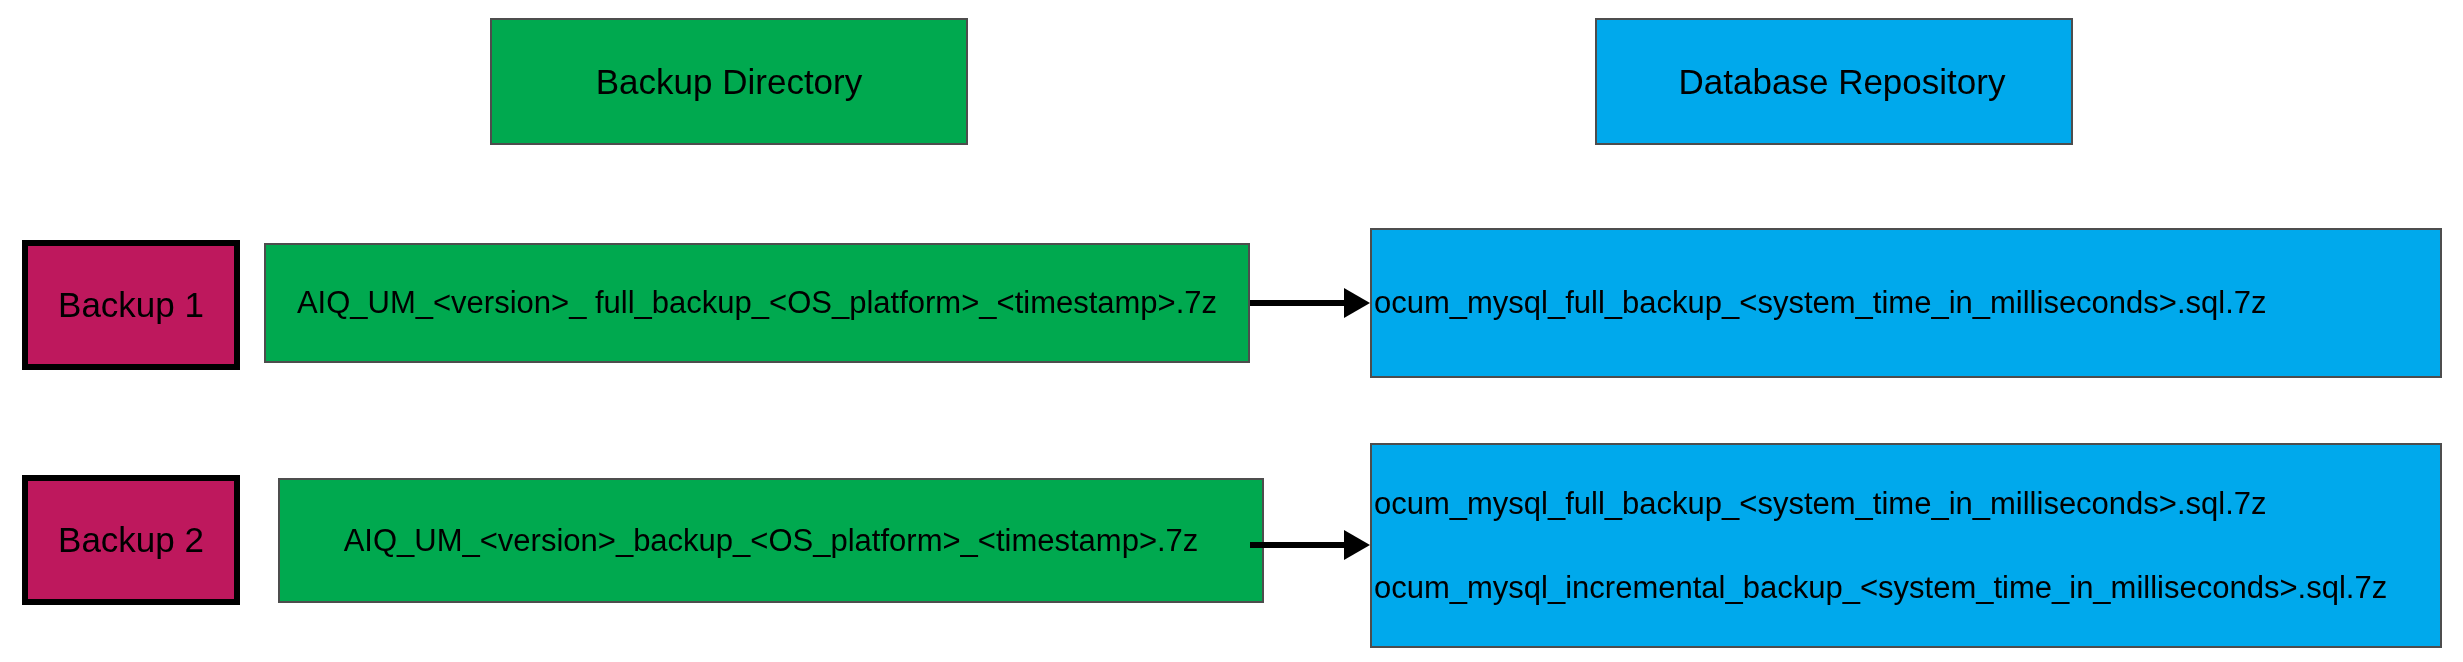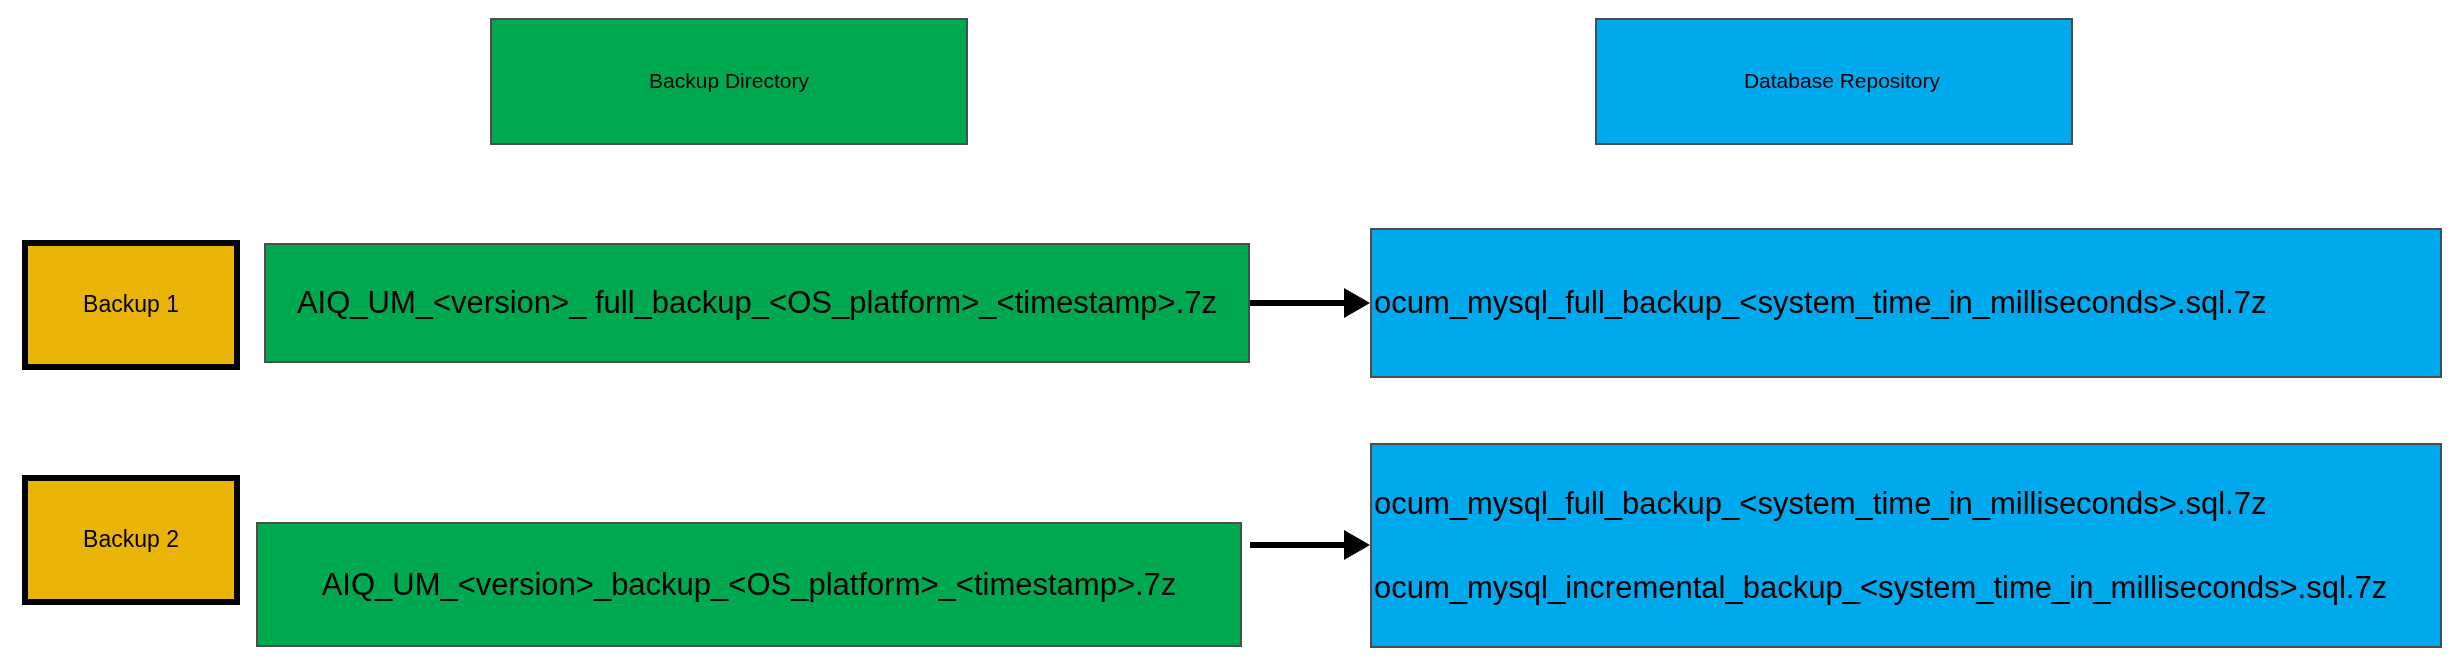--- a/index.html
+++ b/index.html
@@ -23,30 +23,30 @@
     box-sizing: border-box;
     display: flex;
     align-items: center;
     color: #000000;
     line-height: 1.35;
     white-space: nowrap;
   }
   .hdr {
     border: 2px solid #4d4d4d;
     justify-content: center;
-    font-size: 21px;
+    font-size: 35px;
   }
   .hdr-green { background: #00a94f; }
   .hdr-blue  { background: #00a9ec; padding-left: 16px; }
 
   .src-box {
-    background: #eab308;
+    background: #be185d;
     border: 6px solid #000000;
     justify-content: center;
-    font-size: 23px;
+    font-size: 35px;
   }
 
   .file-box {
     border: 2px solid #4d4d4d;
     font-size: 31px;
   }
   .file-green {
     background: #00a94f;
     justify-content: center;
   }
@@ -116,21 +116,21 @@
   </div>
 
   <div class="box file-box file-blue" style="left:1370px; top:228px; width:1072px; height:150px;">
     <span class="line">ocum_mysql_full_backup_&lt;system_time_in_milliseconds&gt;.sql.7z</span>
   </div>
 
   <div class="box src-box" style="left:22px; top:475px; width:218px; height:130px;">
     <span>Backup 2</span>
   </div>
 
-  <div class="box file-box file-green" style="left:256px; top:478px; width:986px; height:125px;margin-top:44px;">
+  <div class="box file-box file-green" style="left:278px; top:478px; width:986px; height:125px;">
     <span>AIQ_UM_&lt;version&gt;_backup_&lt;OS_platform&gt;_&lt;timestamp&gt;.7z</span>
   </div>
 
   <div class="arrow" style="left:1250px; top:545px; width:120px;">
     <span class="shaft" style="width:96px;"></span>
     <span class="head" style="left:94px;"></span>
   </div>
 
   <div class="box file-box file-blue multi" style="left:1370px; top:443px; width:1072px; height:205px;">
     <span class="line">ocum_mysql_full_backup_&lt;system_time_in_milliseconds&gt;.sql.7z</span>

